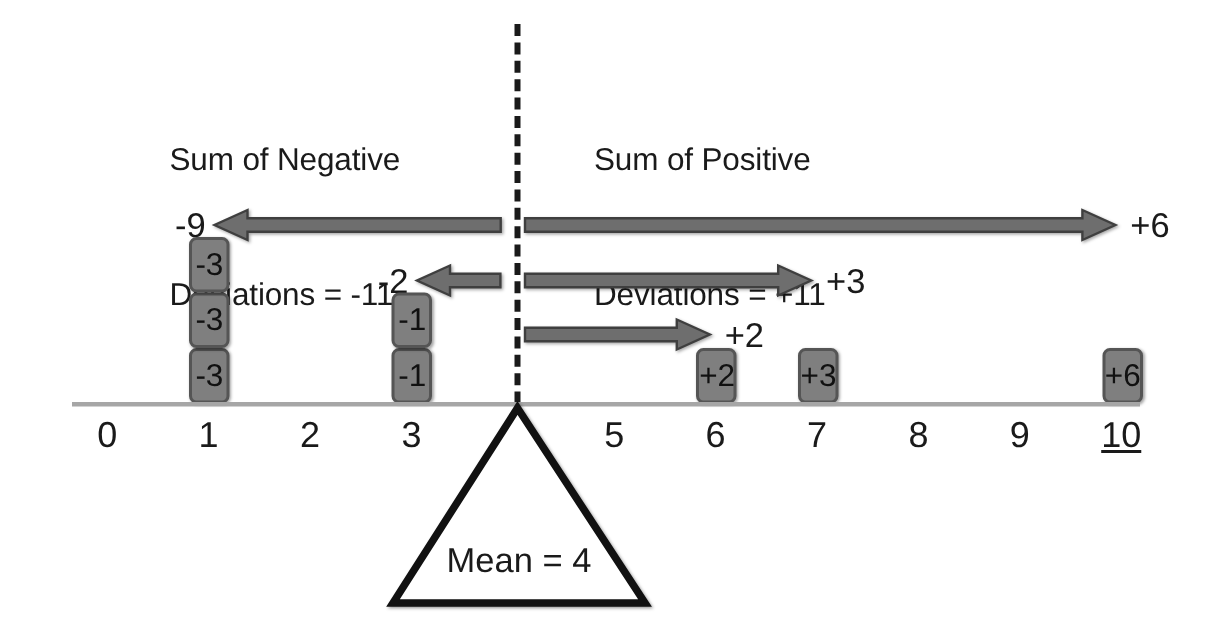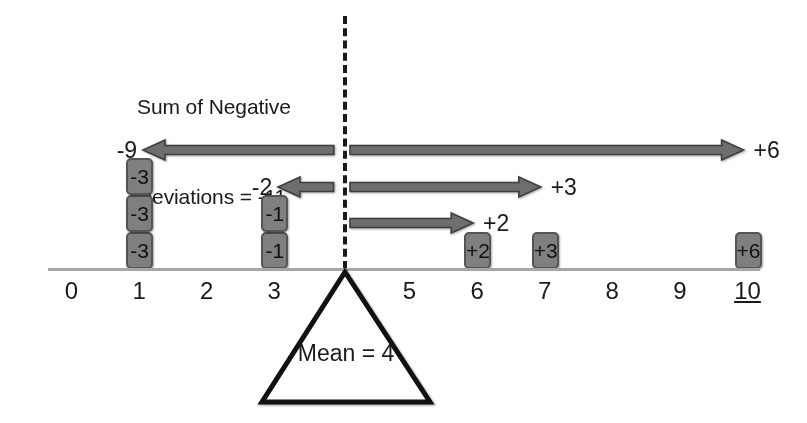--- a/index.html
+++ b/index.html
@@ -20,21 +20,21 @@
 
   
   .annot {
     position: absolute;
     font-size: 21px;
     line-height: 30px;
     color: #1a1a1a;
     white-space: pre;
     letter-spacing: -0.1px;
   }
-  .annot-neg { left: 137px; top: 32px; }
+  .annot-neg { left: 113px; top: 32px; }
   .annot-pos { left: 396px; top: 32px; }
   .annot .l1 { display: block; }
   .annot .l2 { display: block; }
 
   
   .axis {
     position: absolute;
     left: 48px;
     top: 268px;
     width: 712px;
@@ -101,39 +101,41 @@
     position: absolute;
     left: 258px;
     top: 268px;
     width: 176px;
     height: 140px;
   }
   .fulcrum svg { display: block; overflow: visible; }
   .fulcrum-label {
     position: absolute;
     left: 258px;
-    top: 340px;
+    top: 360px;
     width: 176px;
     text-align: center;
     font-size: 23px;
     line-height: 26px;
     color: #1a1a1a;
   }
 </style>
 </head>
 <body>
 
 <div id="stage">
 
   <div class="annot annot-neg">
     <span class="l1">Sum of Negative</span>
     <span class="l2">Deviations = -11</span>
   </div>
 
   <div class="annot annot-pos">
+    <span class="l1">Sum of Positive</span>
+    <span class="l2">Deviations = +11</span>
   </div>
 
   <div class="mean-line"></div>
 
   <div class="arrow" id="arrow-neg-total" style="left: 143.1px; top: 150px; width: 190.8px;">
       <svg width="190.79999999999998" height="22" viewBox="0 0 190.79999999999998 22">
         <polygon points="190.79999999999998,6.5 22,6.5 22,1 0,11 22,21 22,15.5 190.79999999999998,15.5" fill="#6e6e6e" stroke="#3f3f3f" stroke-width="1.6"></polygon>
       </svg>
     </div>
   <div class="arrow-label" id="lbl-neg-total" style="top: 137px; left: 109.1px; width: 28px; text-align: right;">-9</div>

